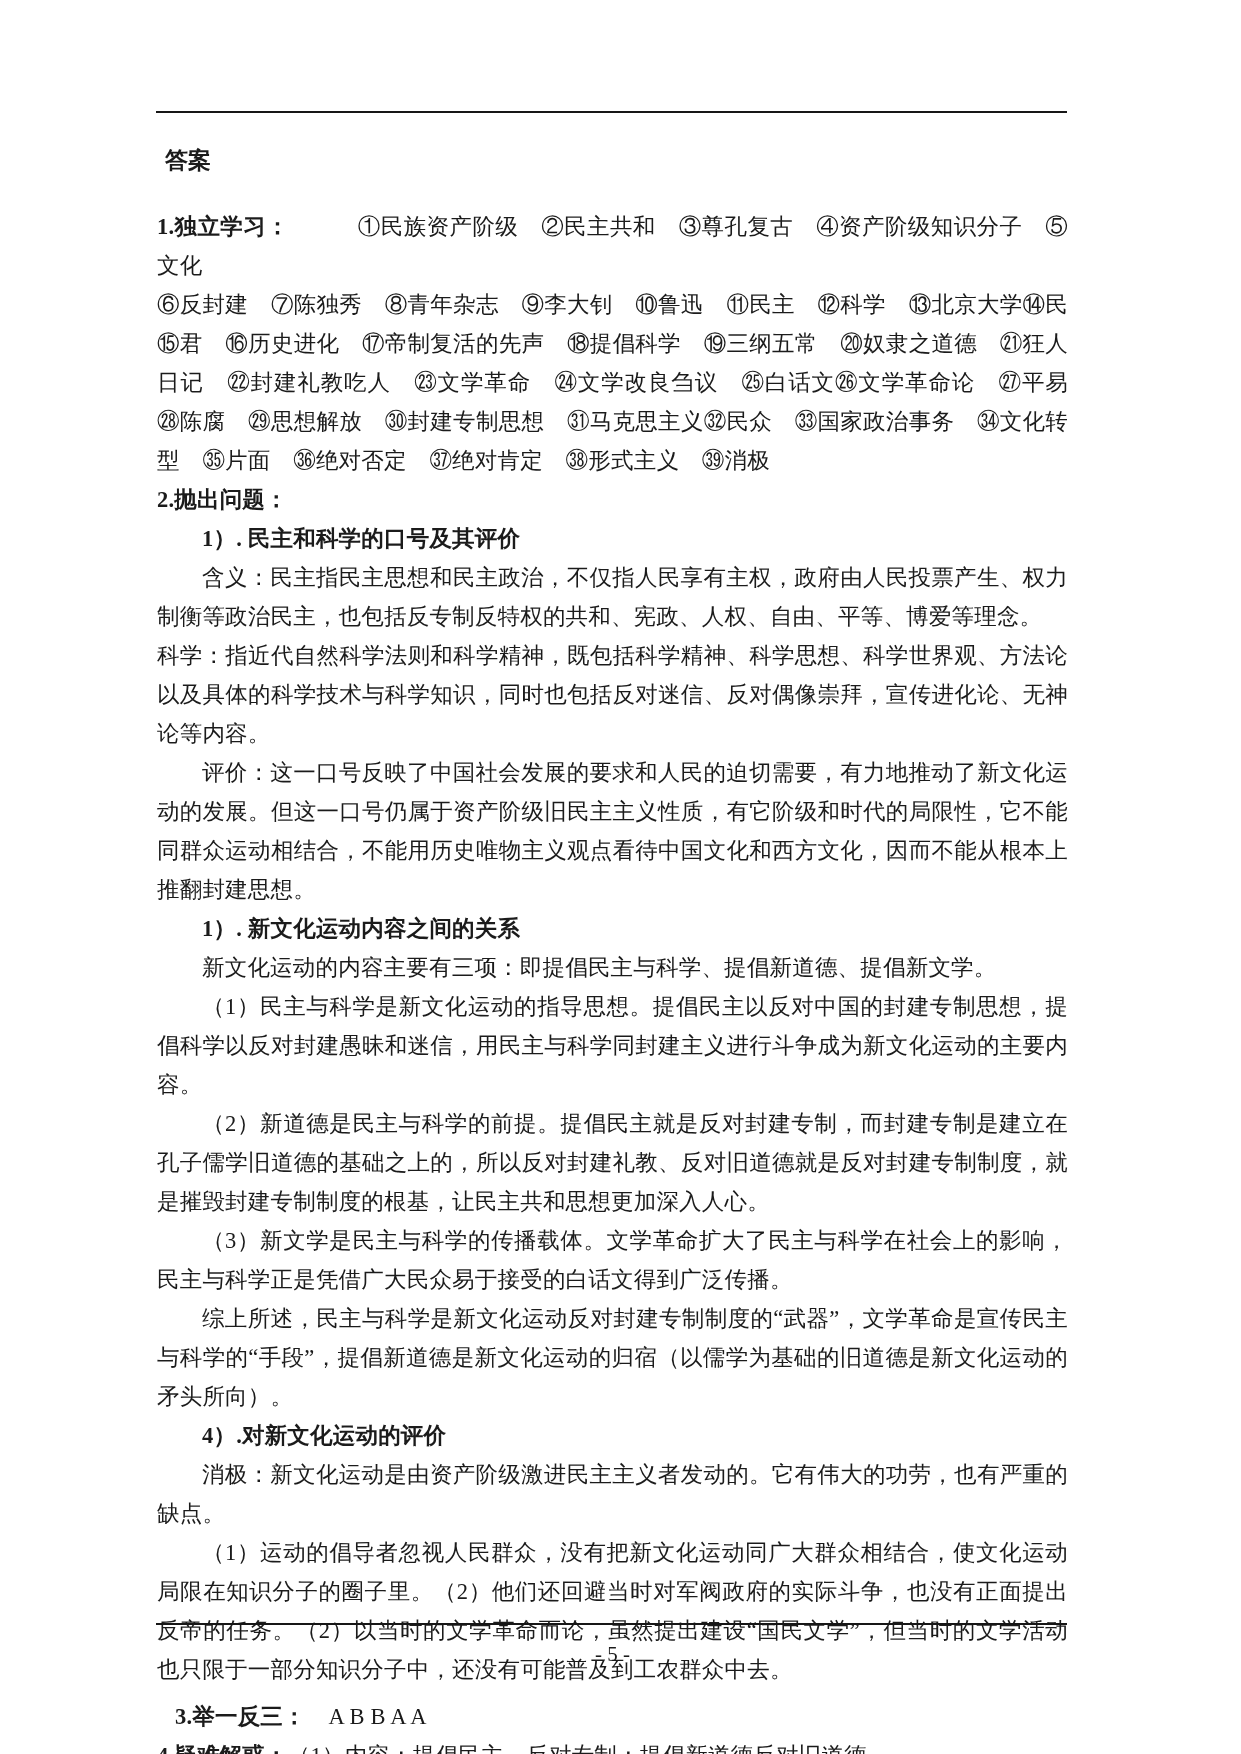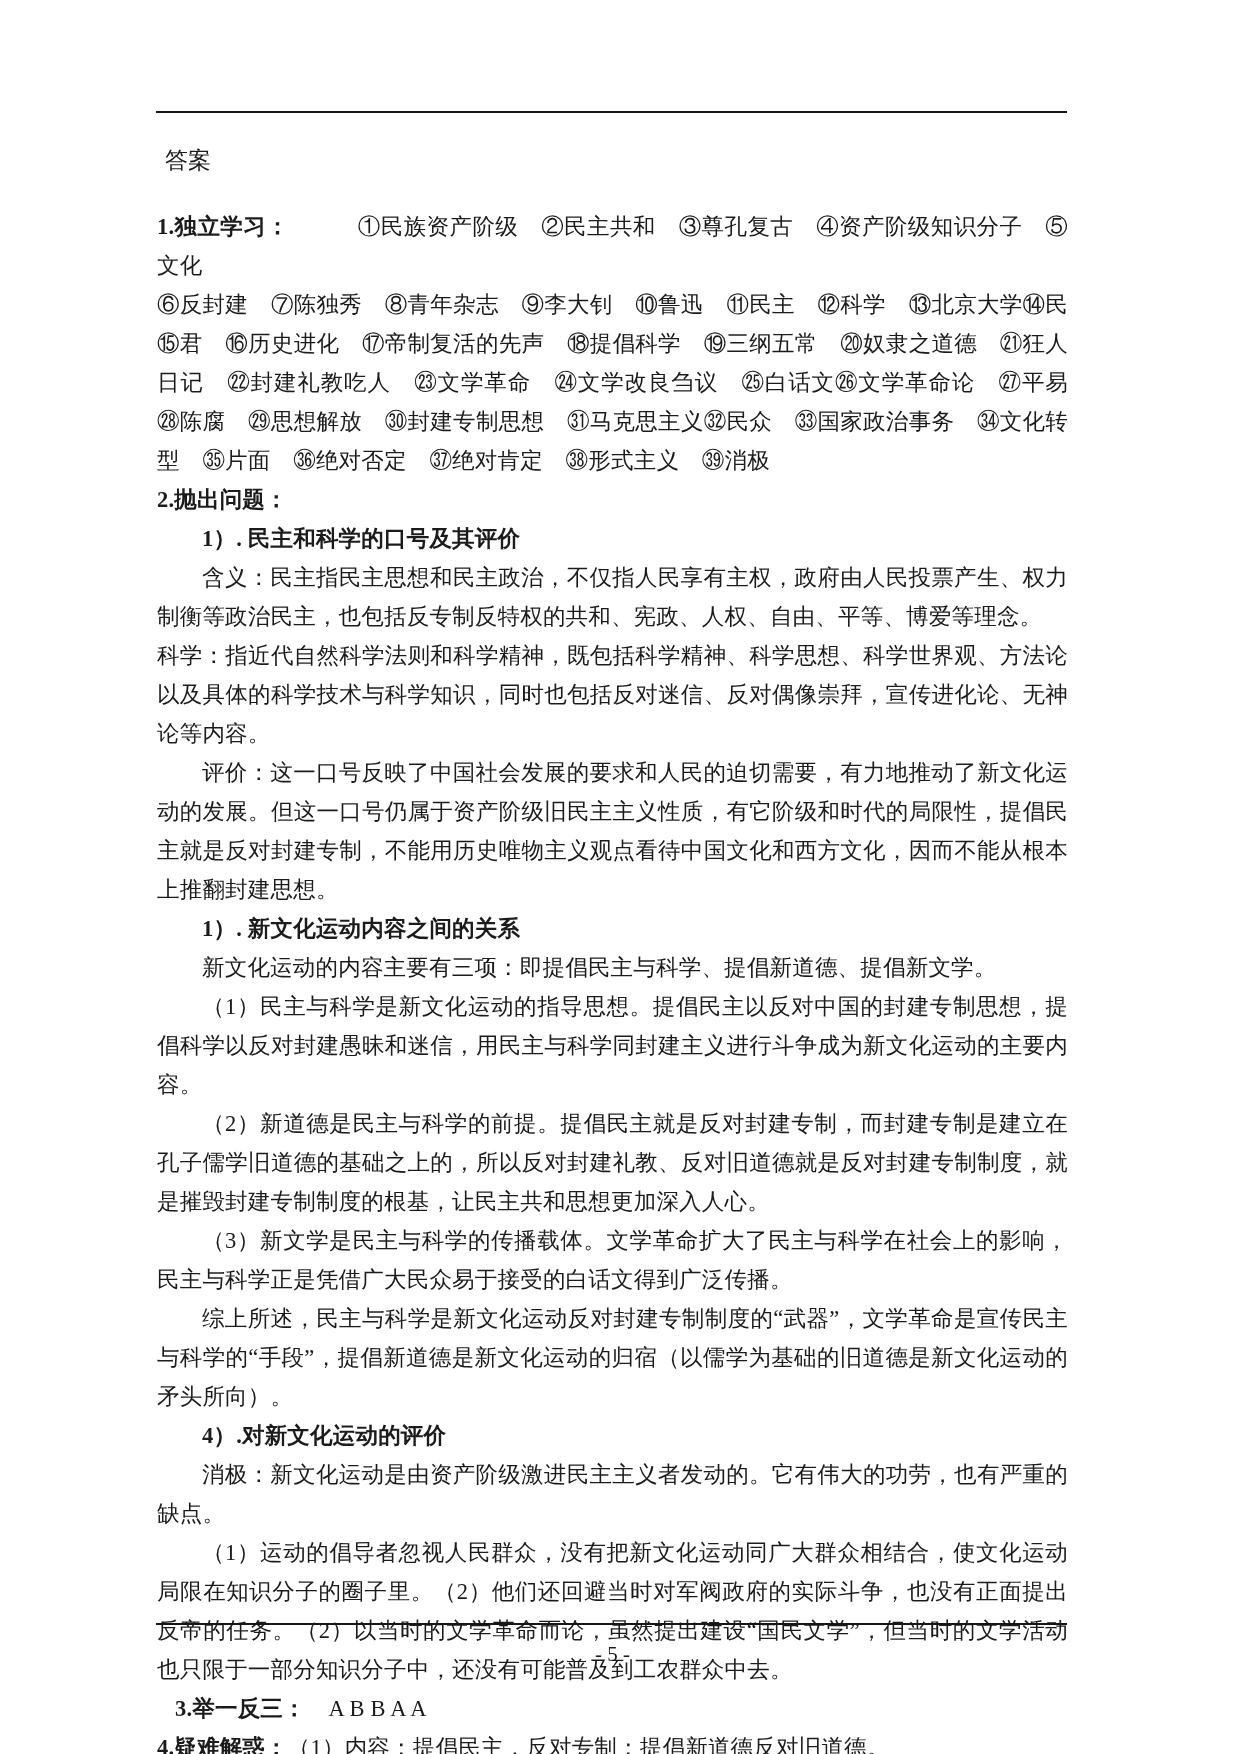--- a/index.html
+++ b/index.html
@@ -11,33 +11,33 @@
     color:#1b1b1b;
     font-family:"Liberation Serif","DejaVu Serif",serif;
     overflow:hidden;
   }
   .top-rule{
     position:absolute;left:156px;top:111px;width:911px;height:0;
     border-top:2px solid #161616;
   }
   .doc-title{
     position:absolute;left:165px;top:146px;
-    font-size:23px;line-height:30px;font-weight:normal;
+    font-size:23px;line-height:30px;font-weight:bold;
   }
   .doc-body{
     position:absolute;left:157px;top:207px;width:911px;
     font-size:22.5px;line-height:39px;
     text-align:justify;
     letter-spacing:0.2px;
   }
   .doc-body p{margin:0;padding:0;}
   p.flush{text-indent:0;}
   p.indent{text-indent:2em;}
   p.heading{text-indent:2em;font-weight:bold;}
-  p.small-indent{text-indent:0.8em;}
+  p.small-indent{text-indent:0.8em;margin-top:8px;}
   .b{font-weight:bold;}
   .bottom-rule{
     position:absolute;left:156px;top:1623px;width:911px;height:0;
     border-top:2px solid #161616;
   }
   .page-number{
     position:absolute;left:157px;top:1640px;width:911px;
     text-align:center;font-size:21px;line-height:28px;
   }
 </style>
@@ -47,21 +47,21 @@
 <div class="page">
   <div class="top-rule"></div>
   <div class="doc-title">答案</div>
   <div class="doc-body" id="doc-body">
       <p class="flush"><span class="b">1.独立学习：</span><span>　　　①民族资产阶级　②民主共和　③尊孔复古　④资产阶级知识分子　⑤文化</span></p>
       <p class="flush"><span>⑥反封建　⑦陈独秀　⑧青年杂志　⑨李大钊　⑩鲁迅　⑪民主　⑫科学　⑬北京大学⑭民⑮君　⑯历史进化　⑰帝制复活的先声　⑱提倡科学　⑲三纲五常　⑳奴隶之道德　㉑狂人日记　㉒封建礼教吃人　㉓文学革命　㉔文学改良刍议　㉕白话文㉖文学革命论　㉗平易　㉘陈腐　㉙思想解放　㉚封建专制思想　㉛马克思主义㉜民众　㉝国家政治事务　㉞文化转型　㉟片面　㊱绝对否定　㊲绝对肯定　㊳形式主义　㊴消极</span></p>
       <p class="flush"><span class="b">2.抛出问题：</span></p>
       <p class="heading"><span class="b">1）. 民主和科学的口号及其评价</span></p>
       <p class="indent"><span>含义：民主指民主思想和民主政治，不仅指人民享有主权，政府由人民投票产生、权力制衡等政治民主，也包括反专制反特权的共和、宪政、人权、自由、平等、博爱等理念。</span></p>
       <p class="flush"><span>科学：指近代自然科学法则和科学精神，既包括科学精神、科学思想、科学世界观、方法论以及具体的科学技术与科学知识，同时也包括反对迷信、反对偶像崇拜，宣传进化论、无神论等内容。</span></p>
-      <p class="indent"><span>评价：这一口号反映了中国社会发展的要求和人民的迫切需要，有力地推动了新文化运动的发展。但这一口号仍属于资产阶级旧民主主义性质，有它阶级和时代的局限性，提倡民主就是反对封建专制，不能用历史唯物主义观点看待中国文化和西方文化，因而不能从根本上推翻封建思想。</span></p>
+      <p class="indent"><span>评价：这一口号反映了中国社会发展的要求和人民的迫切需要，有力地推动了新文化运动的发展。但这一口号仍属于资产阶级旧民主主义性质，有它阶级和时代的局限性，它不能同群众运动相结合，不能用历史唯物主义观点看待中国文化和西方文化，因而不能从根本上推翻封建思想。</span></p>
       <p class="heading"><span class="b">1）. 新文化运动内容之间的关系</span></p>
       <p class="indent"><span>新文化运动的内容主要有三项：即提倡民主与科学、提倡新道德、提倡新文学。</span></p>
       <p class="indent"><span>（1）民主与科学是新文化运动的指导思想。提倡民主以反对中国的封建专制思想，提倡科学以反对封建愚昧和迷信，用民主与科学同封建主义进行斗争成为新文化运动的主要内容。</span></p>
       <p class="indent"><span>（2）新道德是民主与科学的前提。提倡民主就是反对封建专制，而封建专制是建立在孔子儒学旧道德的基础之上的，所以反对封建礼教、反对旧道德就是反对封建专制制度，就是摧毁封建专制制度的根基，让民主共和思想更加深入人心。</span></p>
       <p class="indent"><span>（3）新文学是民主与科学的传播载体。文学革命扩大了民主与科学在社会上的影响，民主与科学正是凭借广大民众易于接受的白话文得到广泛传播。</span></p>
       <p class="indent"><span>综上所述，民主与科学是新文化运动反对封建专制制度的“武器”，文学革命是宣传民主与科学的“手段”，提倡新道德是新文化运动的归宿（以儒学为基础的旧道德是新文化运动的矛头所向）。</span></p>
       <p class="heading"><span class="b">4）.对新文化运动的评价</span></p>
       <p class="indent"><span>消极：新文化运动是由资产阶级激进民主主义者发动的。它有伟大的功劳，也有严重的缺点。</span></p>
       <p class="indent"><span>（1）运动的倡导者忽视人民群众，没有把新文化运动同广大群众相结合，使文化运动局限在知识分子的圈子里。（2）他们还回避当时对军阀政府的实际斗争，也没有正面提出反帝的任务。（2）以当时的文学革命而论，虽然提出建设“国民文学”，但当时的文学活动也只限于一部分知识分子中，还没有可能普及到工农群众中去。</span></p>
       <p class="small-indent"><span class="b">3.举一反三：</span><span>　A B B A A</span></p>

